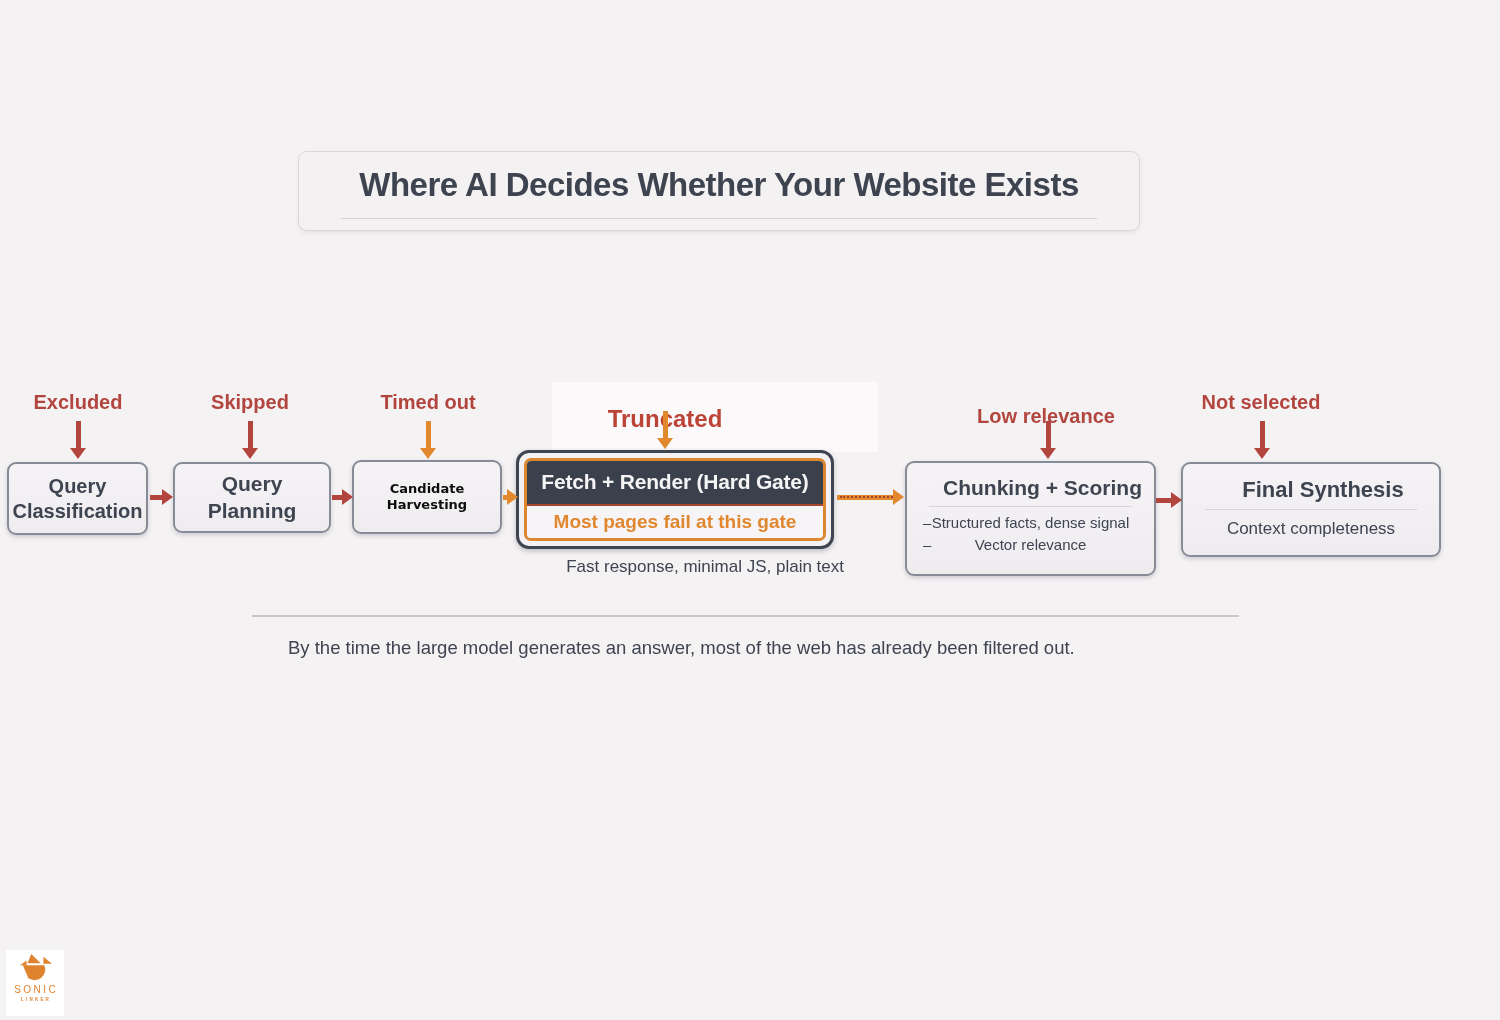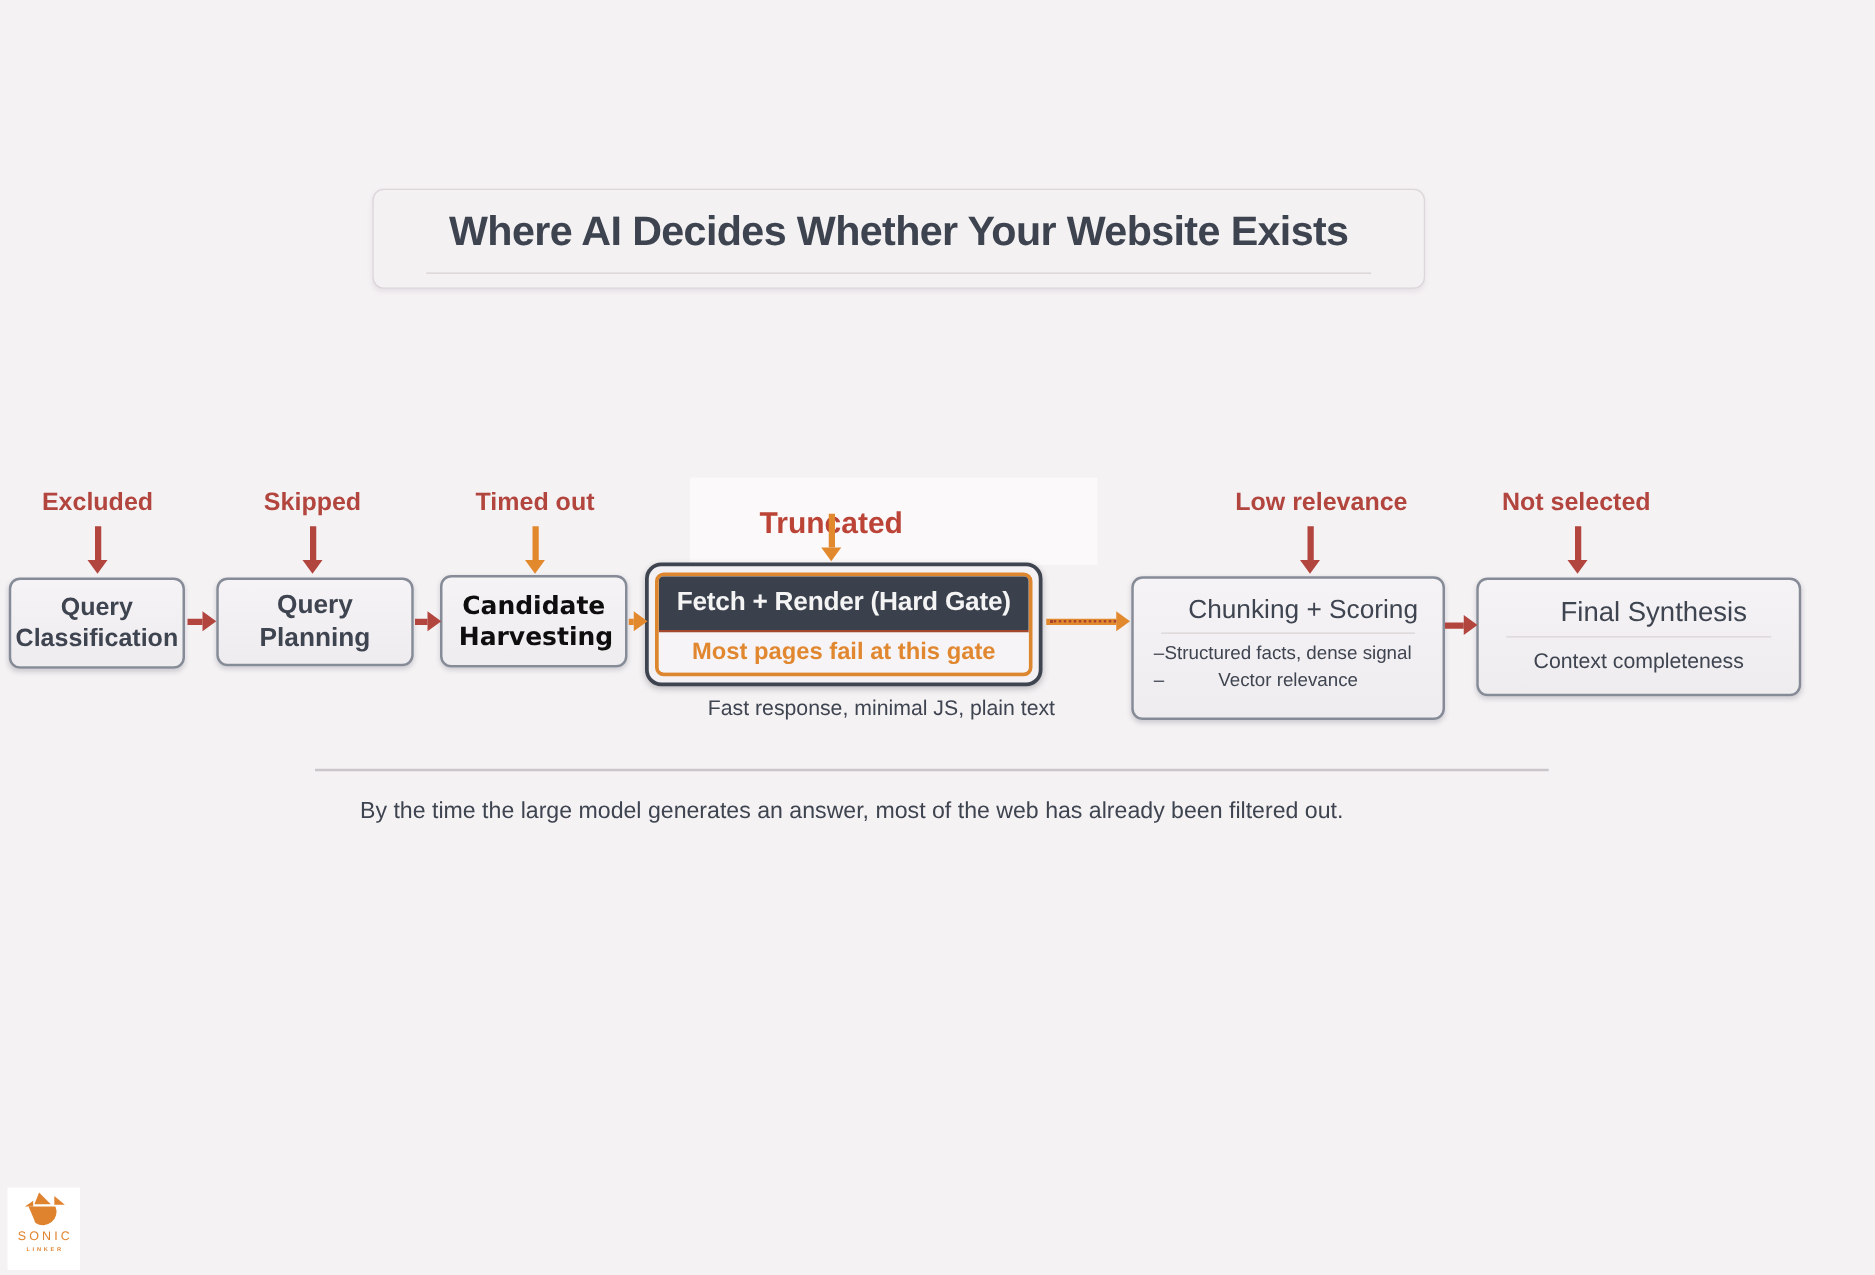--- a/index.html
+++ b/index.html
@@ -39,21 +39,21 @@
   .orange{color:#e2892e;}
   
   .stage{
     position:absolute;box-sizing:border-box;border:2px solid #868c97;border-radius:9px;
     background:linear-gradient(#f5f3f5,#efecef);
     box-shadow:0 2px 4px rgba(70,70,85,.22);
     display:flex;flex-direction:column;align-items:center;justify-content:center;
     text-align:center;font-weight:bold;font-size:20px;color:#3e4450;line-height:1.25;
     padding:4px 8px;
   }
-  .stage.black-text{color:#0e0e0e;font-family:"DejaVu Sans",sans-serif;font-size:20px;}
+  .stage.black-text{color:#0e0e0e;font-family:"DejaVu Sans",sans-serif;font-size:13px;}
   
   .fetch-outer{
     position:absolute;left:516px;top:450px;width:318px;height:99px;box-sizing:border-box;
     border:3.5px solid #3f4550;border-radius:13px;background:#f3f1f3;
     box-shadow:0 2px 5px rgba(60,60,70,.3);padding:5px;
   }
   .fetch-inner{
     box-sizing:border-box;width:100%;height:100%;border:3px solid #dd8630;border-radius:7px;
     overflow:hidden;display:flex;flex-direction:column;
   }
@@ -64,21 +64,21 @@
   .fetch-sep{height:2.5px;background:#a3482f;}
   .fetch-strip{
     flex:1;background:#f6f4f6;color:#e0872f;display:flex;align-items:center;justify-content:center;
     font-weight:bold;font-size:19px;
   }
   .fetch-caption{
     position:absolute;left:506px;top:557px;width:338px;text-align:right;
     font-size:17px;color:#3e4450;
   }
   
-  .box-title{font-weight:normal;font-size:21px;margin-left:24px;}
+  .box-title{font-weight:bold;font-size:21px;margin-left:24px;}
   .box-divider{width:88%;height:1px;background:#d9d3d6;margin:5px 0 4px;}
   .bullet{position:relative;width:100%;font-weight:normal;font-size:15px;margin-top:3px;color:#3e4450;}
   .bullet .dash{position:absolute;left:8px;top:0;}
   .subtitle{font-weight:normal;font-size:17px;margin-top:4px;}
   
   .section-divider{position:absolute;left:252px;top:615px;width:987px;height:1.5px;background:#cbc6c9;}
   .footer-note{position:absolute;left:288px;top:637px;font-size:18.5px;color:#3e4450;white-space:nowrap;}
   
   .white-patch{position:absolute;left:552px;top:382px;width:326px;height:70px;background:rgba(255,255,255,.55);}
   
@@ -96,21 +96,21 @@
     <div class="page-title">Where AI Decides Whether Your Website Exists</div>
     <div class="title-underline"></div>
   </div>
 
   <div class="white-patch"></div>
 
   <div class="fail-label" style="left:20px;top:391px;width:116px;">Excluded</div>
   <div class="fail-label" style="left:192px;top:391px;width:116px;">Skipped</div>
   <div class="fail-label" style="left:364px;top:391px;width:128px;">Timed out</div>
   <div class="fail-label big" style="left:585px;top:405px;width:160px;">Truncated</div>
-  <div class="fail-label" style="left:966px;top:391px;width:160px;text-align:right;">Low relevance</div>
+  <div class="fail-label" style="left:966px;top:405px;width:160px;">Low relevance</div>
   <div class="fail-label" style="left:1181px;top:391px;width:160px;">Not selected</div>
 
   <div class="v-arrow red" style="left:69px;top:421px;">
       <div class="stem"></div>
       <div class="head"></div>
     </div>
   <div class="v-arrow red" style="left:241px;top:421px;">
       <div class="stem"></div>
       <div class="head"></div>
     </div>

